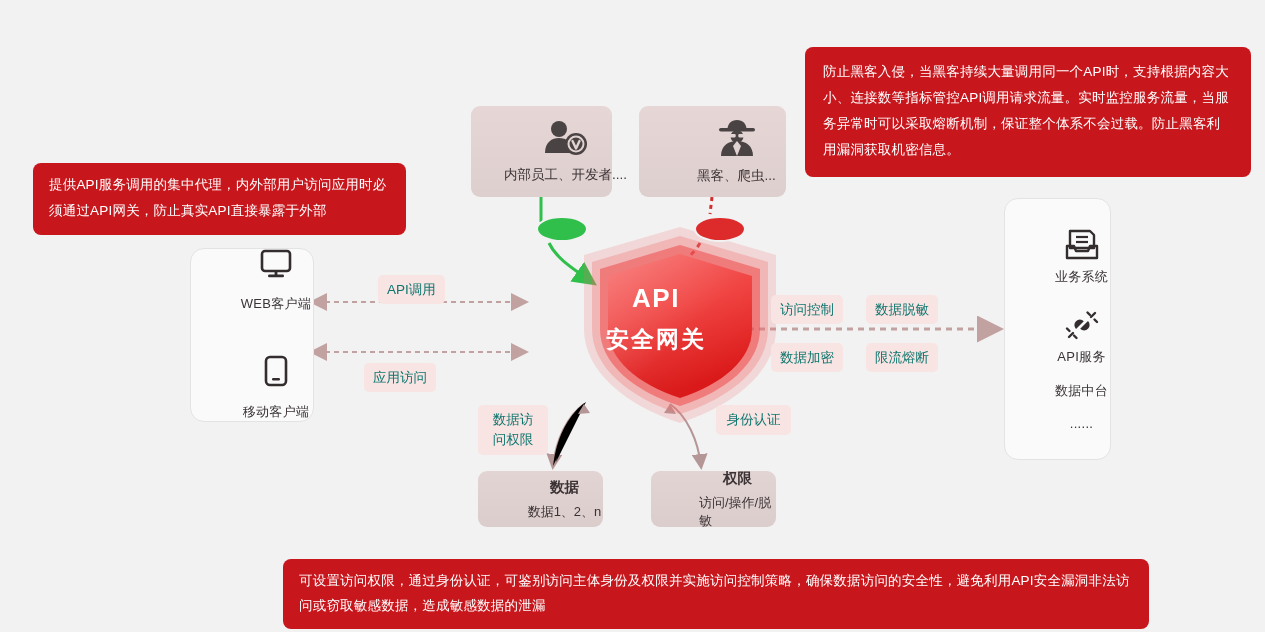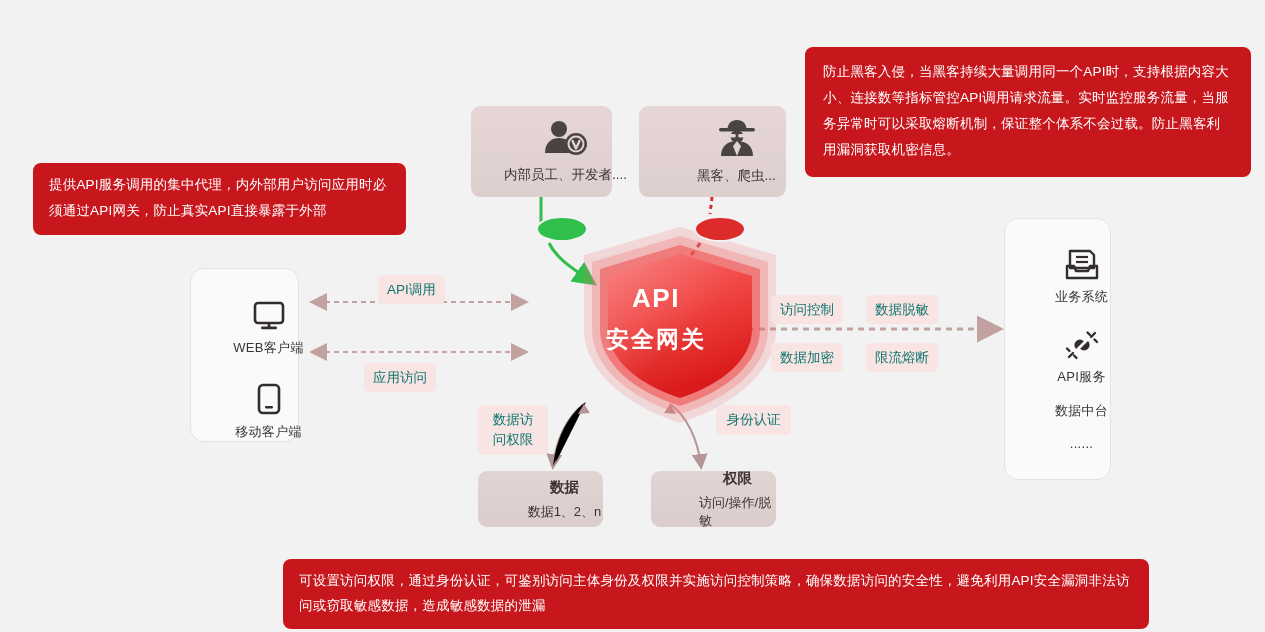--- a/index.html
+++ b/index.html
@@ -37,23 +37,22 @@
 
   
   .panel {
     background: #fafafa;
     border: 1px solid #e3e3e3;
     border-radius: 14px;
     box-sizing: border-box;
     display: flex;
     flex-direction: column;
     align-items: center;
-    margin-top: 20px;
-  }
-  #panel-clients { left: 190px; top: 248px; width: 109px; height: 174px; justify-content: flex-end; gap: 4px; }
+  }
+  #panel-clients { left: 190px; top: 248px; width: 124px; height: 174px; justify-content: space-between; gap: 4px; }
   #panel-systems { left: 1004px; top: 198px; width: 107px; height: 262px; justify-content: center; gap: 2px; }
   .panel-label {
     font-size: 13px;
     color: #3a3436;
     letter-spacing: .3px;
     white-space: nowrap;
   }
   .panel-gap { height: 18px; }
   .panel-ico { color: #332d2e; display: block; }
 

